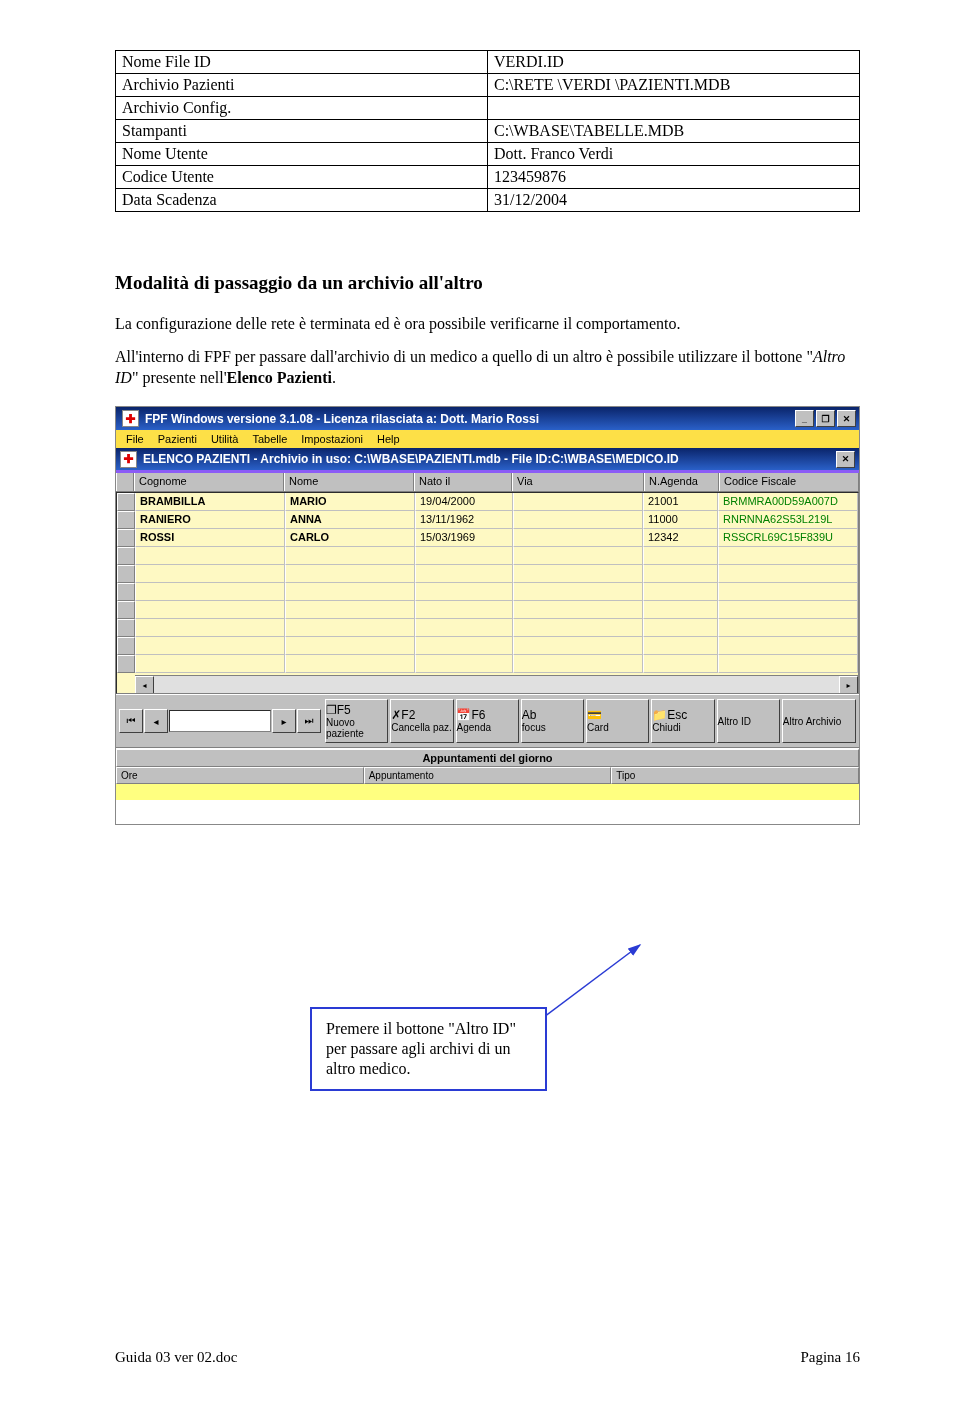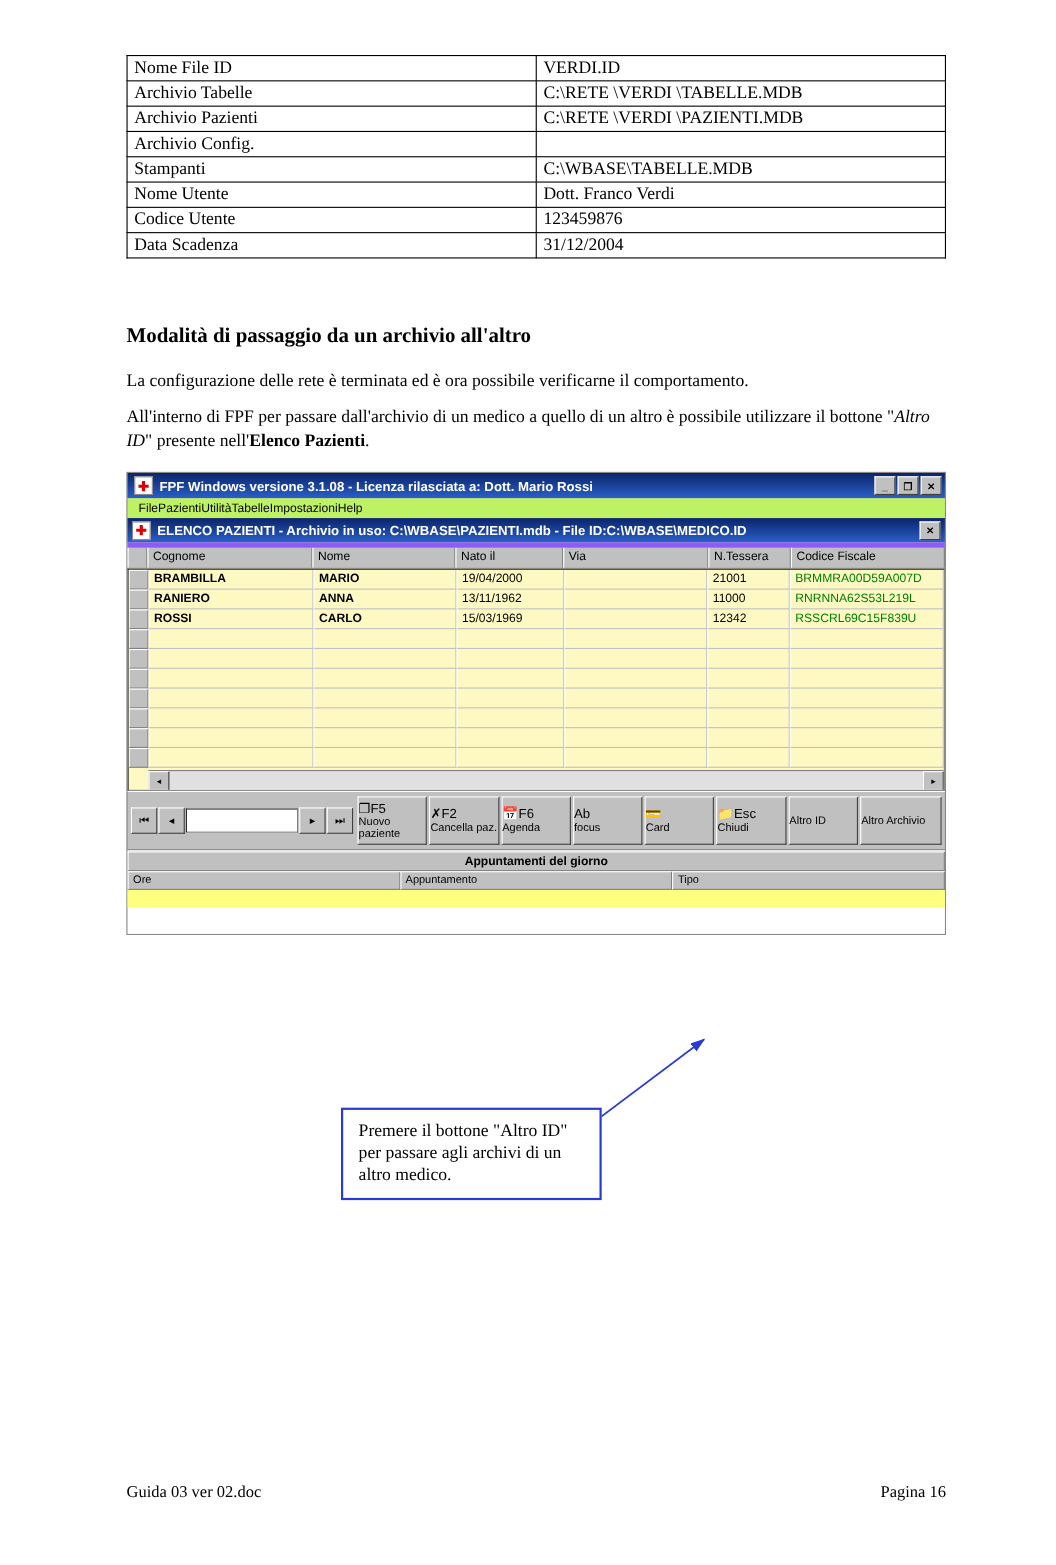--- a/index.html
+++ b/index.html
@@ -11,25 +11,25 @@
   p.body{font-size:16px;line-height:1.3;margin:12px 0}
   .italic{font-style:italic}
   .bold{font-weight:bold}
 
   .app{border:1px solid #888;background:#c0c0c0;font-family:Tahoma,Geneva,sans-serif;font-size:11px;margin-top:18px}
   .titlebar{display:flex;align-items:stretch;background:linear-gradient(#0a246a,#2a60c8);color:#fff;height:23px}
   .tb-left{display:flex;align-items:center;gap:6px;padding:0 6px;flex:1;font-weight:bold;font-size:12px}
   .tb-icon{width:15px;height:15px;background:#fff;display:flex;align-items:center;justify-content:center;color:#d00;font-weight:bold;font-size:12px;border:1px solid #888}
   .tb-btns{display:flex;align-items:center;gap:2px;padding:0 3px}
   .tb-btn{width:17px;height:15px;background:#c0c0c0;border:1px solid #fff;border-right-color:#404040;border-bottom-color:#404040;display:flex;align-items:center;justify-content:center;font-size:9px;font-weight:bold;color:#000}
-  .menubar{background:#bef264;display:flex;gap:0;padding:3px 10px;font-size:11px}
+  .menubar{background:#fde047;display:flex;gap:14px;padding:3px 10px;font-size:11px}
   .subtitle{display:flex;align-items:center;background:linear-gradient(#0a246a,#2a60c8);color:#fff;height:22px;padding:0 4px;font-weight:bold;font-size:12px}
   .subtitle .tb-icon{margin-right:6px}
   .subtitle .spacer{flex:1}
-  .grid-hdr{display:flex;background:#c0c0c0;border-top:5px solid #8b5cf6;border-bottom:1px solid #808080}
+  .grid-hdr{display:flex;background:#c0c0c0;border-top:3px solid #8b5cf6;border-bottom:1px solid #808080}
   .grid-hdr div,.grid-row div{box-sizing:border-box;padding:2px 4px;height:18px;border-right:1px solid #808080;border-left:1px solid #fff;overflow:hidden}
   .grid-hdr div{background:#c0c0c0}
   .col-marker{width:18px;flex:none}
   .col-cognome{width:150px}
   .col-nome{width:130px}
   .col-nato{width:98px}
   .col-via{flex:1}
   .col-tessera{width:75px}
   .col-cf{width:140px}
   .grid-body{background:#fef9c3;height:200px;overflow:hidden;border:1px inset #808080;position:relative}
@@ -66,24 +66,20 @@
 </head>
 <body>
 
 <table class="cfg">
   <tbody id="cfg-body">
       <tr>
         <td>Nome File ID</td>
         <td>VERDI.ID</td>
       </tr>
       <tr>
-        <td>Archivio Tabelle</td>
-        <td>C:\RETE \VERDI \TABELLE.MDB</td>
-      </tr>
-      <tr>
         <td>Archivio Pazienti</td>
         <td>C:\RETE \VERDI \PAZIENTI.MDB</td>
       </tr>
       <tr>
         <td>Archivio Config.</td>
         <td></td>
       </tr>
       <tr>
         <td>Stampanti</td>
         <td>C:\WBASE\TABELLE.MDB</td>
@@ -135,21 +131,21 @@
     <span>ELENCO PAZIENTI - Archivio in uso: C:\WBASE\PAZIENTI.mdb - File ID:C:\WBASE\MEDICO.ID</span>
     <span class="spacer"></span>
     <span class="tb-btn">✕</span>
   </div>
   <div class="grid-hdr">
     <div class="col-marker"></div>
     <div class="col-cognome">Cognome</div>
     <div class="col-nome">Nome</div>
     <div class="col-nato">Nato il</div>
     <div class="col-via">Via</div>
-    <div class="col-tessera">N.Tessera</div>
+    <div class="col-tessera">N.Agenda</div>
     <div class="col-cf">Codice Fiscale</div>
   </div>
   <div class="grid-body" id="grid-body">
     <div class="grid-row">
         <div class="col-marker"></div>
         <div class="col-cognome cell bold-cell">BRAMBILLA</div>
         <div class="col-nome cell bold-cell">MARIO</div>
         <div class="col-nato cell">19/04/2000</div>
         <div class="col-via cell"></div>
         <div class="col-tessera cell">21001</div>

